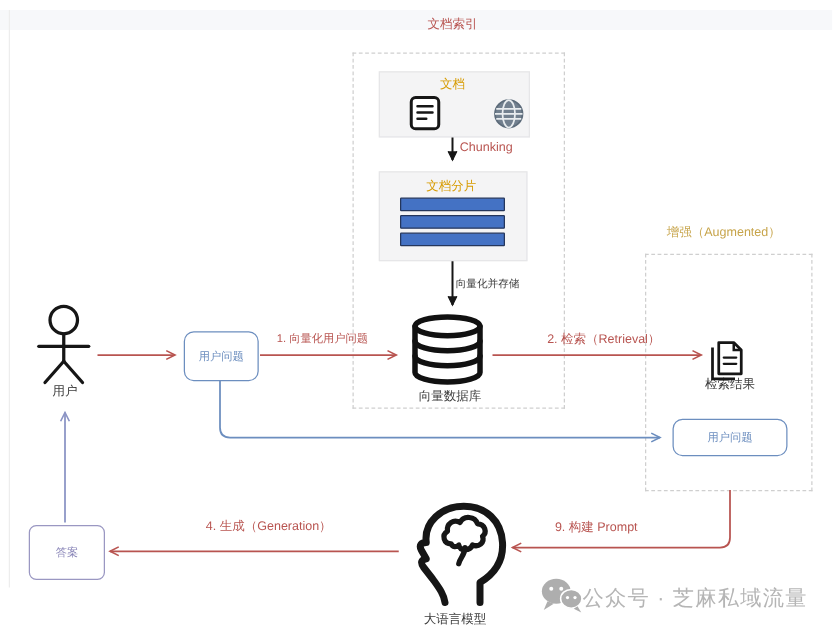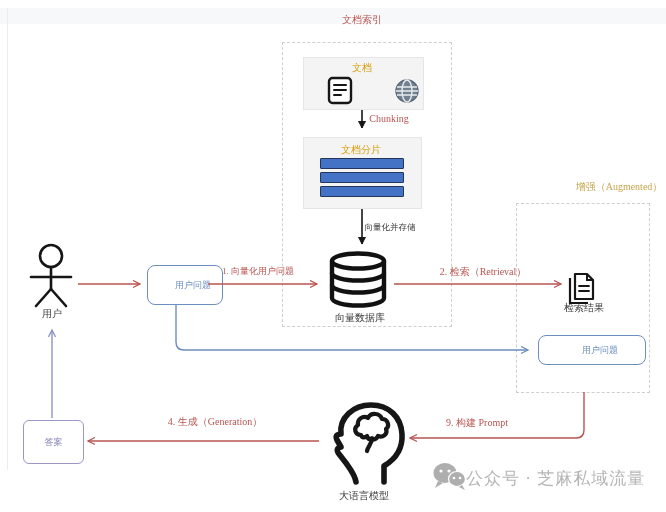--- a/index.html
+++ b/index.html
@@ -1,32 +1,32 @@
 <!DOCTYPE html>
 <html><head>
 <meta charset="utf-8">
 <style>
   html,body{margin:0;padding:0;background:#ffffff;}
   .stage{
     position:relative;width:666px;height:512px;background:#ffffff;overflow:hidden;
-    font-family:Liberation Serif, serif;
+    font-family:Liberation Sans, sans-serif;
   }
   .top-band{position:absolute;left:0;top:8px;width:666px;height:16px;background:#f7f8fa;}
   .left-line{position:absolute;left:7px;top:8px;width:1px;height:462px;background:#ededed;}
   .lbl{position:absolute;transform:translate(-50%,-50%);white-space:nowrap;line-height:1.2;}
   .t-red{color:#b85450;font-size:10px;}
   .t-red-s{color:#b85450;font-size:9px;}
   .t-orange{color:#d79b00;font-size:10px;}
-  .t-gold{color:#c7a44a;font-size:10px;margin-left:40px;}
+  .t-gold{color:#c7a44a;font-size:10px;}
   .t-dark{color:#3b3b3b;font-size:10px;}
   .t-dark-s{color:#3b3b3b;font-size:8.5px;}
   .dashed-box{position:absolute;border:1px dashed #cfcfcf;background:transparent;}
   .gray-box{position:absolute;background:#f4f4f5;border:1px solid #e6e6e8;}
   .node{position:absolute;background:#ffffff;display:flex;align-items:center;justify-content:center;}
-  .blue-node{border:1px solid #6c8ebf;border-radius:8px;color:#6c8ebf;font-size:9px;padding-left:16px;}
+  .blue-node{border:1px solid #6c8ebf;border-radius:8px;color:#6c8ebf;font-size:9px;}
   .green-node{border:1px solid #84a98f;border-radius:6px;color:#7aa183;font-size:9.5px;}
   .purple-node{border:1px solid #9a97c2;border-radius:6px;color:#8a86b8;font-size:9px;}
   .bar{position:absolute;background:#4472c4;border:1px solid #24365c;border-radius:1px;}
   svg.overlay{position:absolute;left:0;top:0;}
   .watermark-text{position:absolute;color:#b5b5b5;font-size:17px;letter-spacing:1px;}
 </style>
 </head>
 <body>
 
 <div class="stage">

